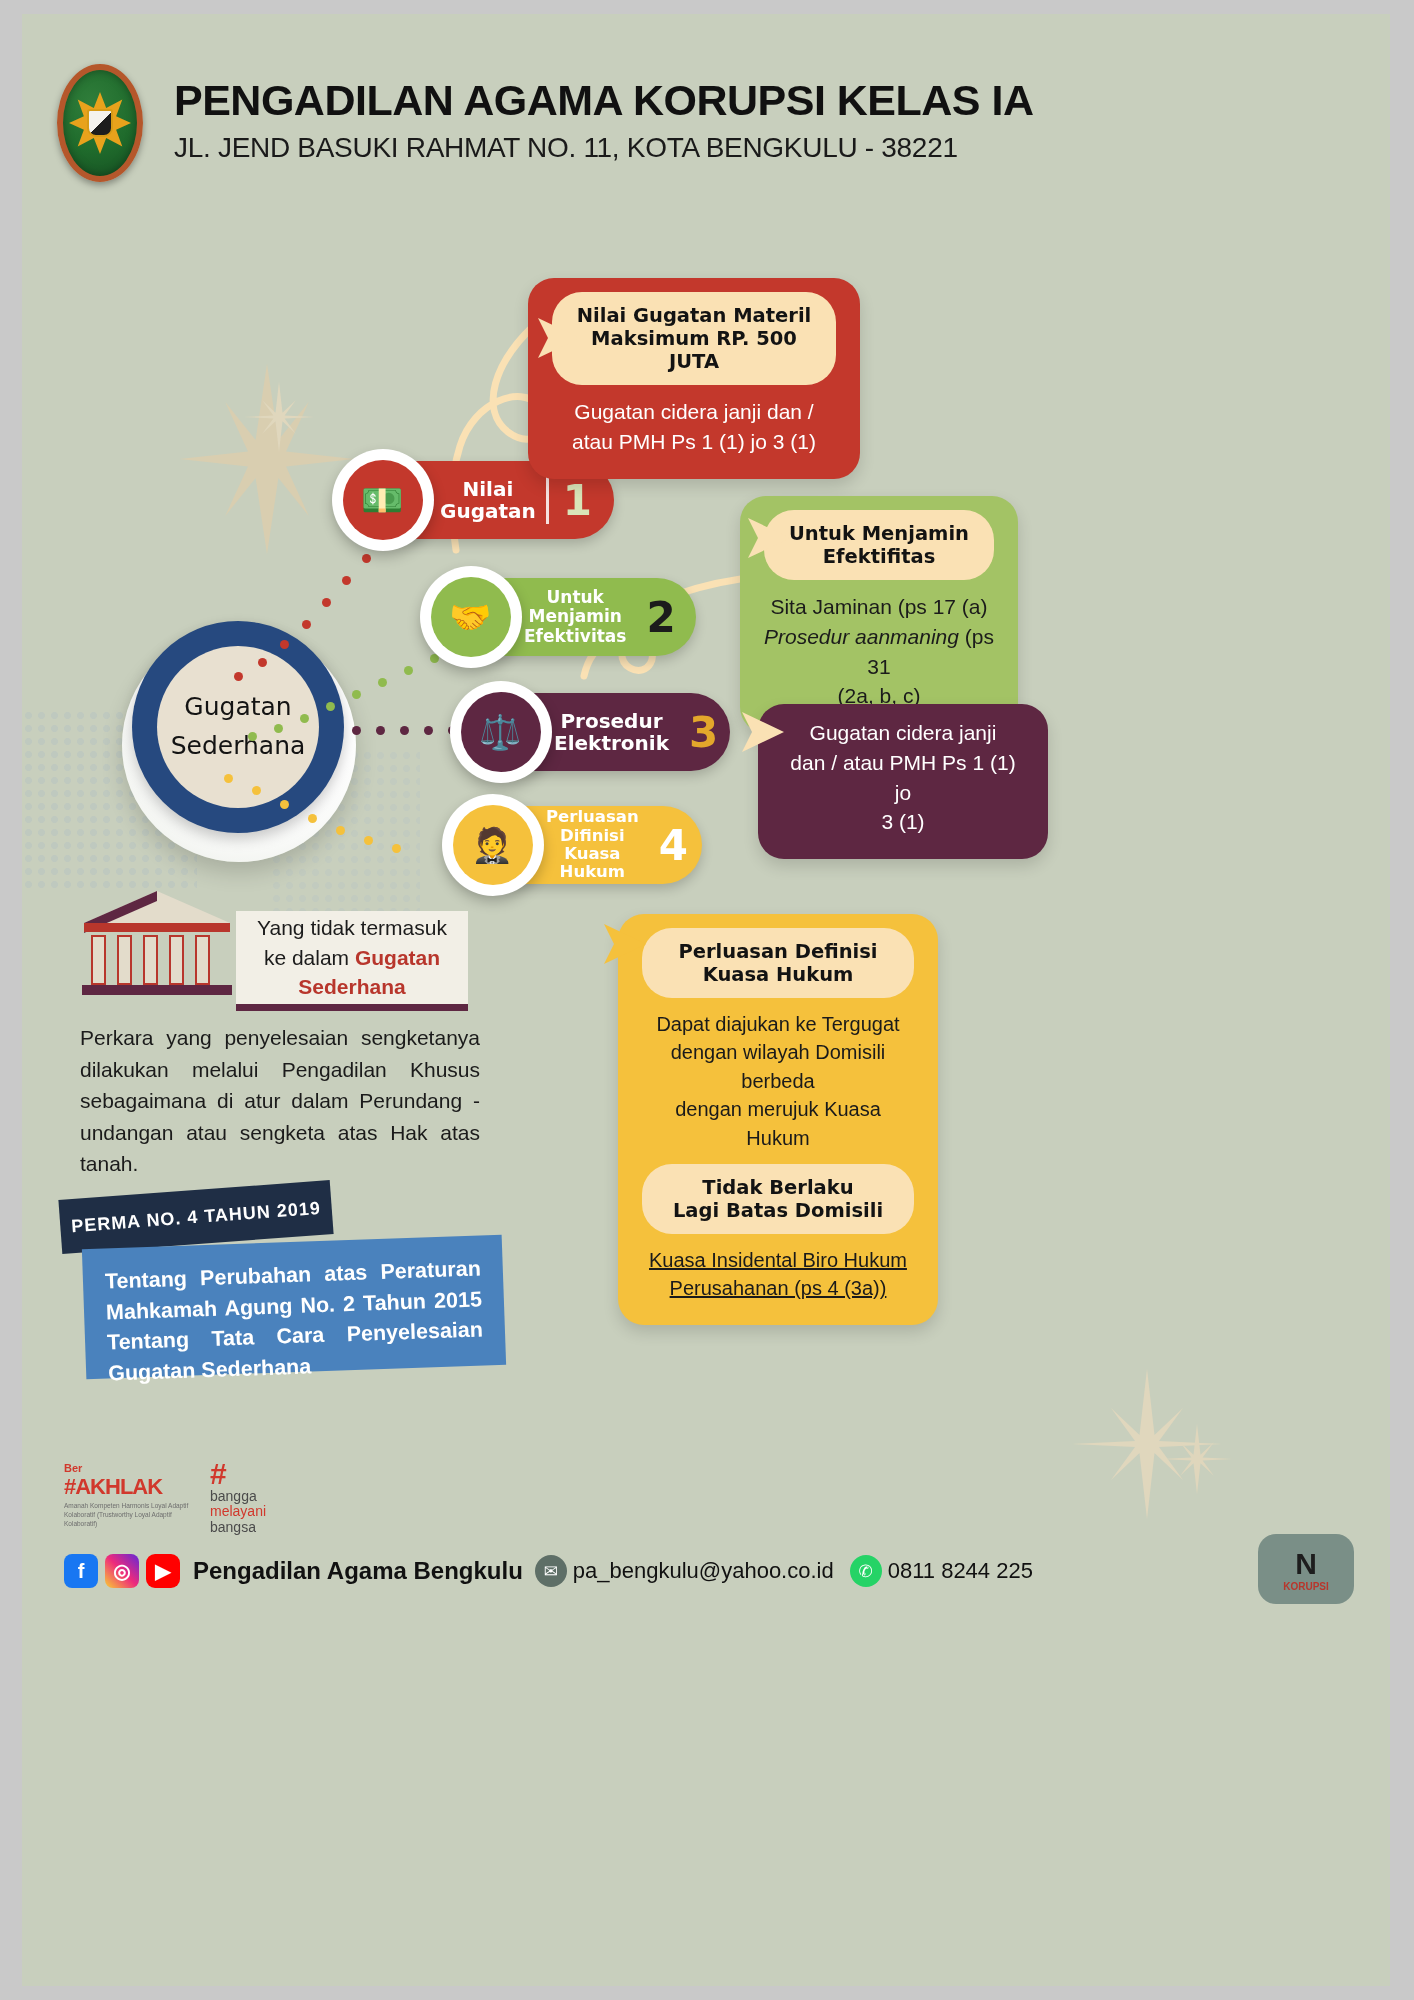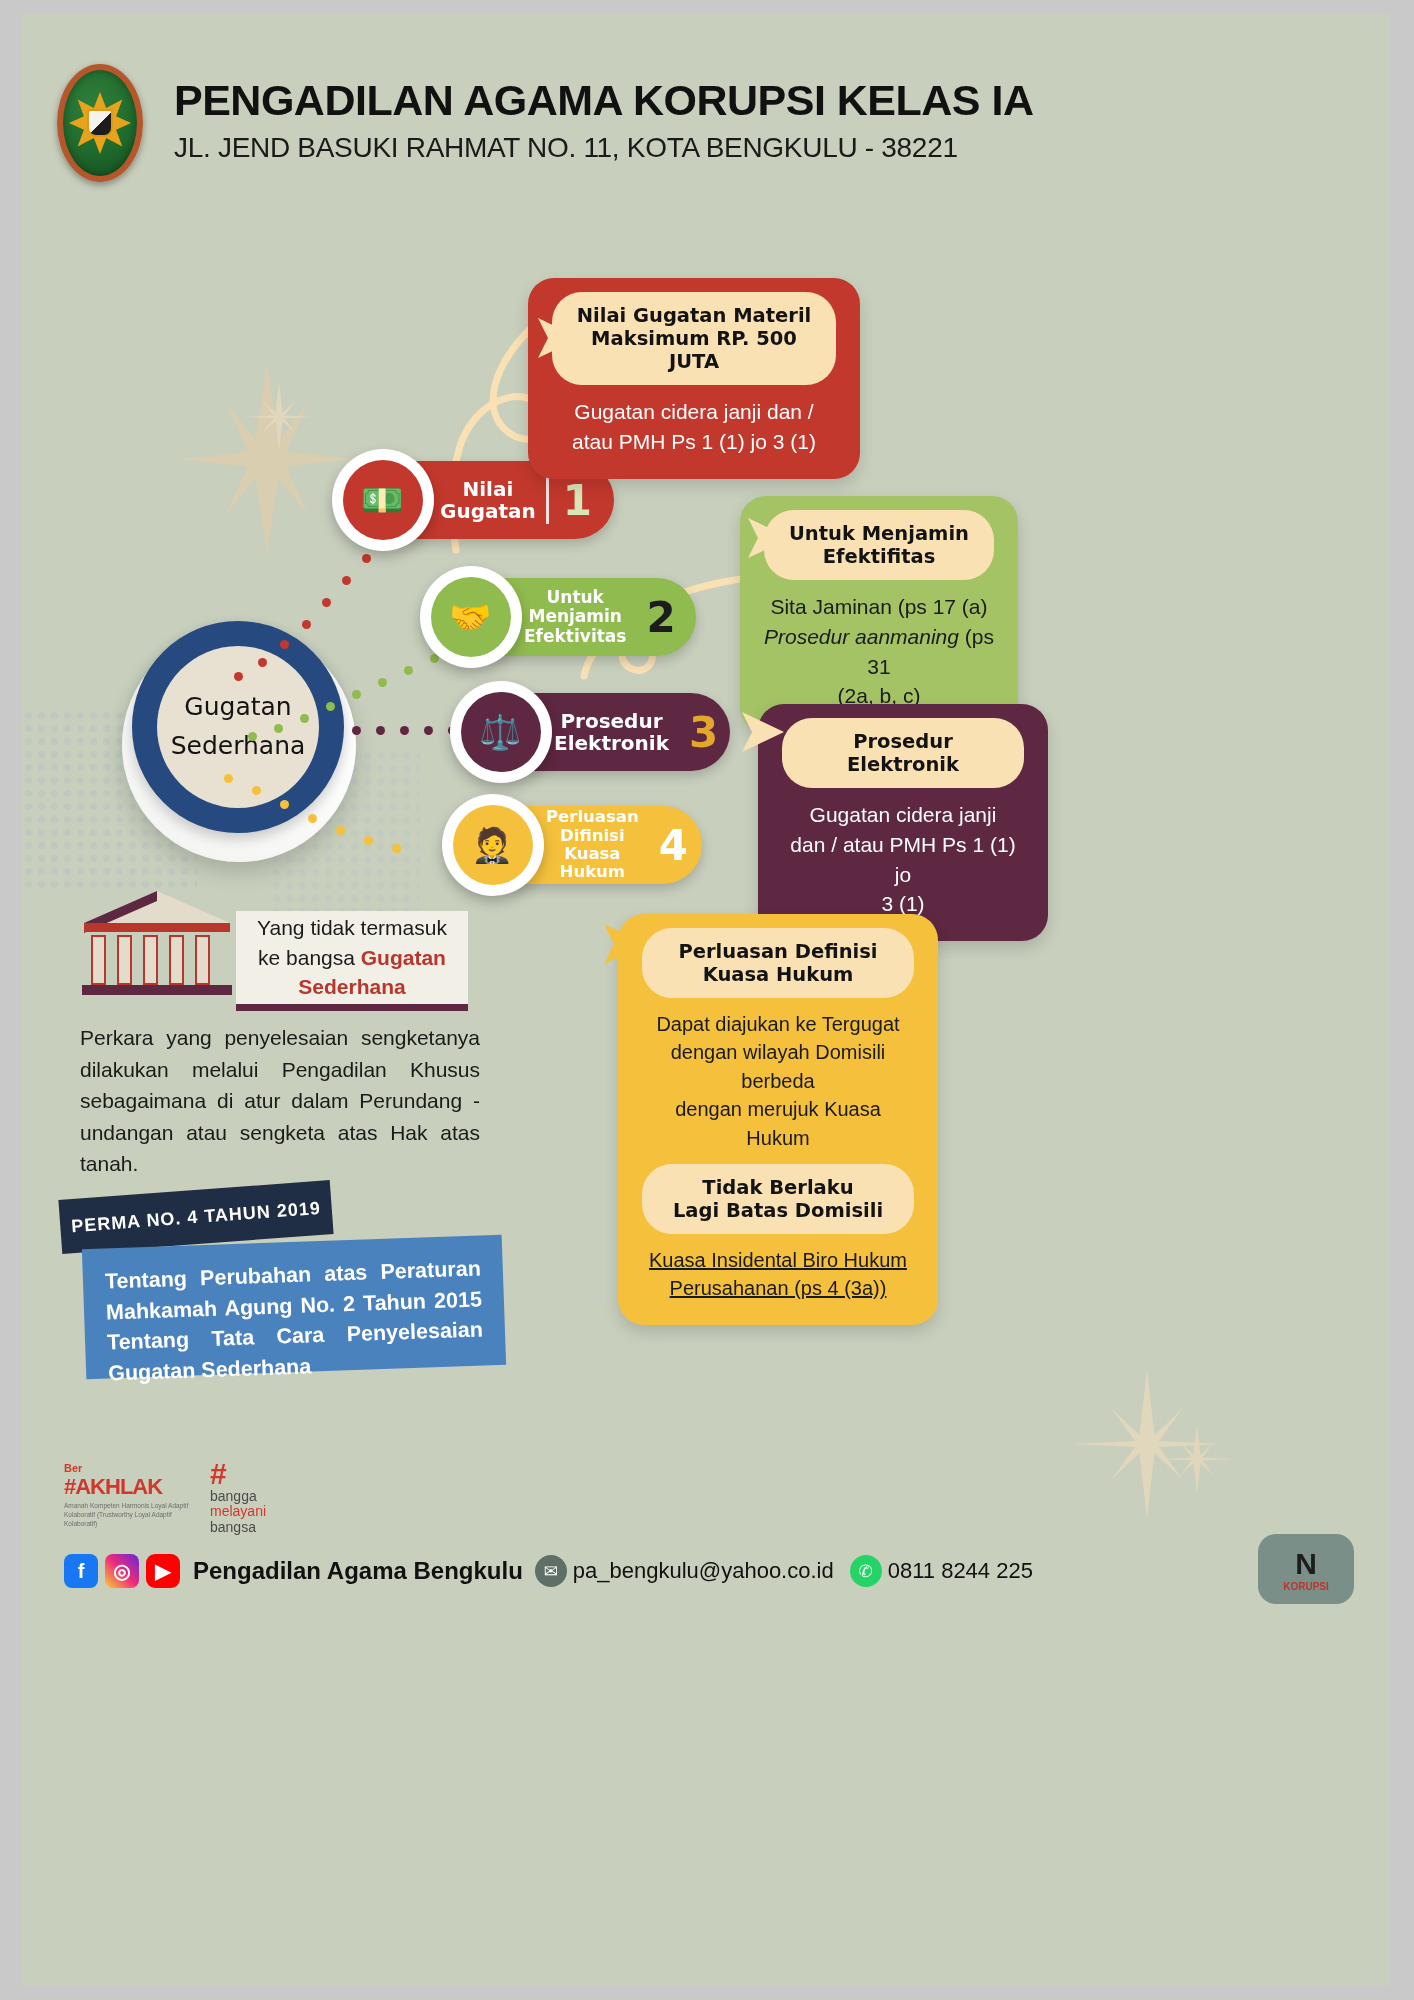--- a/index.html
+++ b/index.html
@@ -403,21 +403,20 @@
         Sita Jaminan (ps 17 (a)<br><i>Prosedur aanmaning</i> (ps 31<br>(2a, b, c)
       </div>
     </div>
     <div class="arrow" style="left:722px;top:500px;">
       <svg width="50" height="46" viewBox="0 0 50 46">
         <polygon points="4,4 46,24 4,44 14,24" fill="#fae1b4"></polygon>
       </svg>
     </div>
 
     <div class="card" style="left:736px;top:690px;width:290px;background:#5e2742;">
-      <div class="tag">Prosedur Elektronik</div>
       <div class="body">Gugatan cidera janji<br>dan / atau PMH Ps 1 (1) jo<br>3 (1)</div>
     </div>
     <div class="arrow" style="left:716px;top:694px;">
       <svg width="50" height="46" viewBox="0 0 50 46">
         <polygon points="4,4 46,24 4,44 14,24" fill="#fae1b4"></polygon>
       </svg>
     </div>
 
     <div class="card yellow" style="left:596px;top:900px;width:320px;background:#f5c13c;">
       <div class="tag">Perluasan Definisi<br>Kuasa Hukum</div>
@@ -444,21 +443,21 @@
         <rect x="36" y="47" width="13" height="48" fill="#e3dccb" stroke="#b8362c" stroke-width="2"></rect>
         <rect x="62" y="47" width="13" height="48" fill="#e3dccb" stroke="#b8362c" stroke-width="2"></rect>
         <rect x="88" y="47" width="13" height="48" fill="#e3dccb" stroke="#b8362c" stroke-width="2"></rect>
         <rect x="114" y="47" width="13" height="48" fill="#e3dccb" stroke="#b8362c" stroke-width="2"></rect>
         <rect x="0" y="96" width="150" height="10" fill="#5e2742"></rect>
       </svg>
     </div>
     <div class="excl-box">
       <div>
         <span>Yang tidak termasuk</span><br>
-        <span>ke bangsa </span><b>Gugatan</b><br>
+        <span>ke dalam </span><b>Gugatan</b><br>
         <b>Sederhana</b>
       </div>
     </div>
     <div class="excl-text">Perkara yang penyelesaian sengketanya dilakukan melalui Pengadilan Khusus sebagaimana di atur dalam Perundang - undangan atau sengketa atas Hak atas tanah.</div>
 
     <div class="perma-tag">PERMA NO. 4 TAHUN 2019</div>
     <div class="perma-body">Tentang Perubahan atas Peraturan Mahkamah Agung No. 2 Tahun 2015 Tentang Tata Cara Penyelesaian Gugatan Sederhana</div>
 
     <div class="akhlak">
       <div class="t1">Ber</div>

